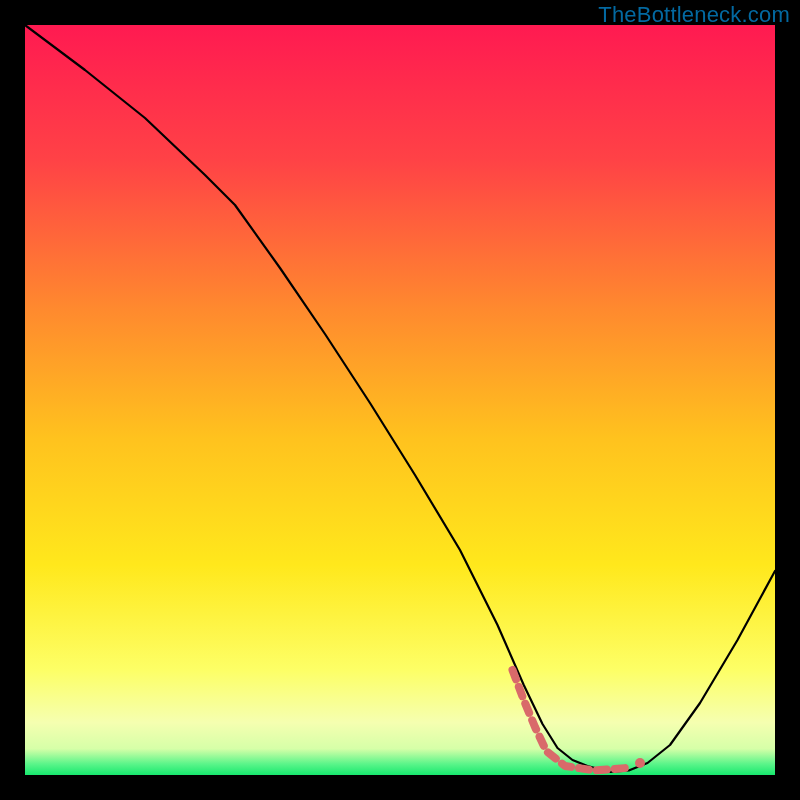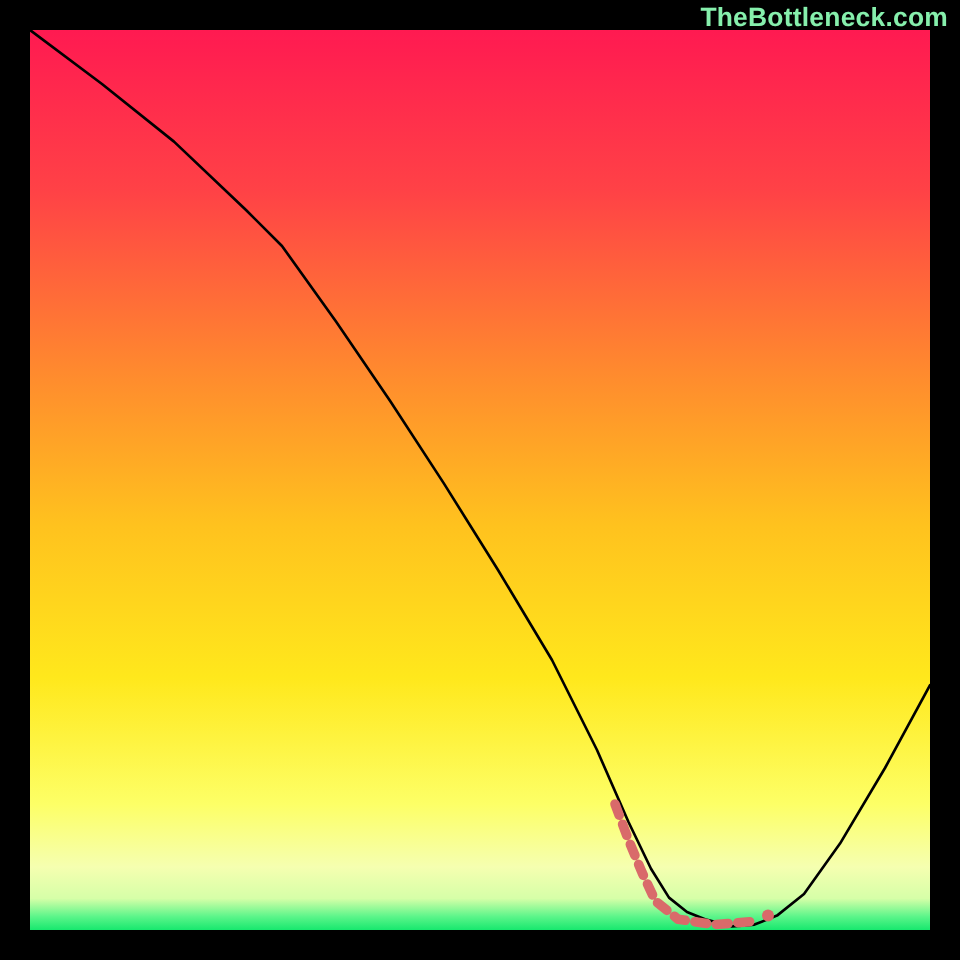--- a/index.html
+++ b/index.html
@@ -38,22 +38,22 @@
     width: 100%;
     height: 100%;
     overflow: visible;
   }
   .watermark {
     position: absolute;
     top: 2px;
     right: 10px;
     font-family: Arial, Helvetica, sans-serif;
     font-size: 22px;
-    color: #86efac;
-    font-weight: 700;
+    color: #0369a1;
+    font-weight: 400;
     letter-spacing: 0.2px;
   }
 </style>
 </head>
 <body>
 
 <div class="frame">
   <div class="plot-area">
     <svg class="gradient" viewBox="0 0 100 100" preserveAspectRatio="none">
       <defs>

